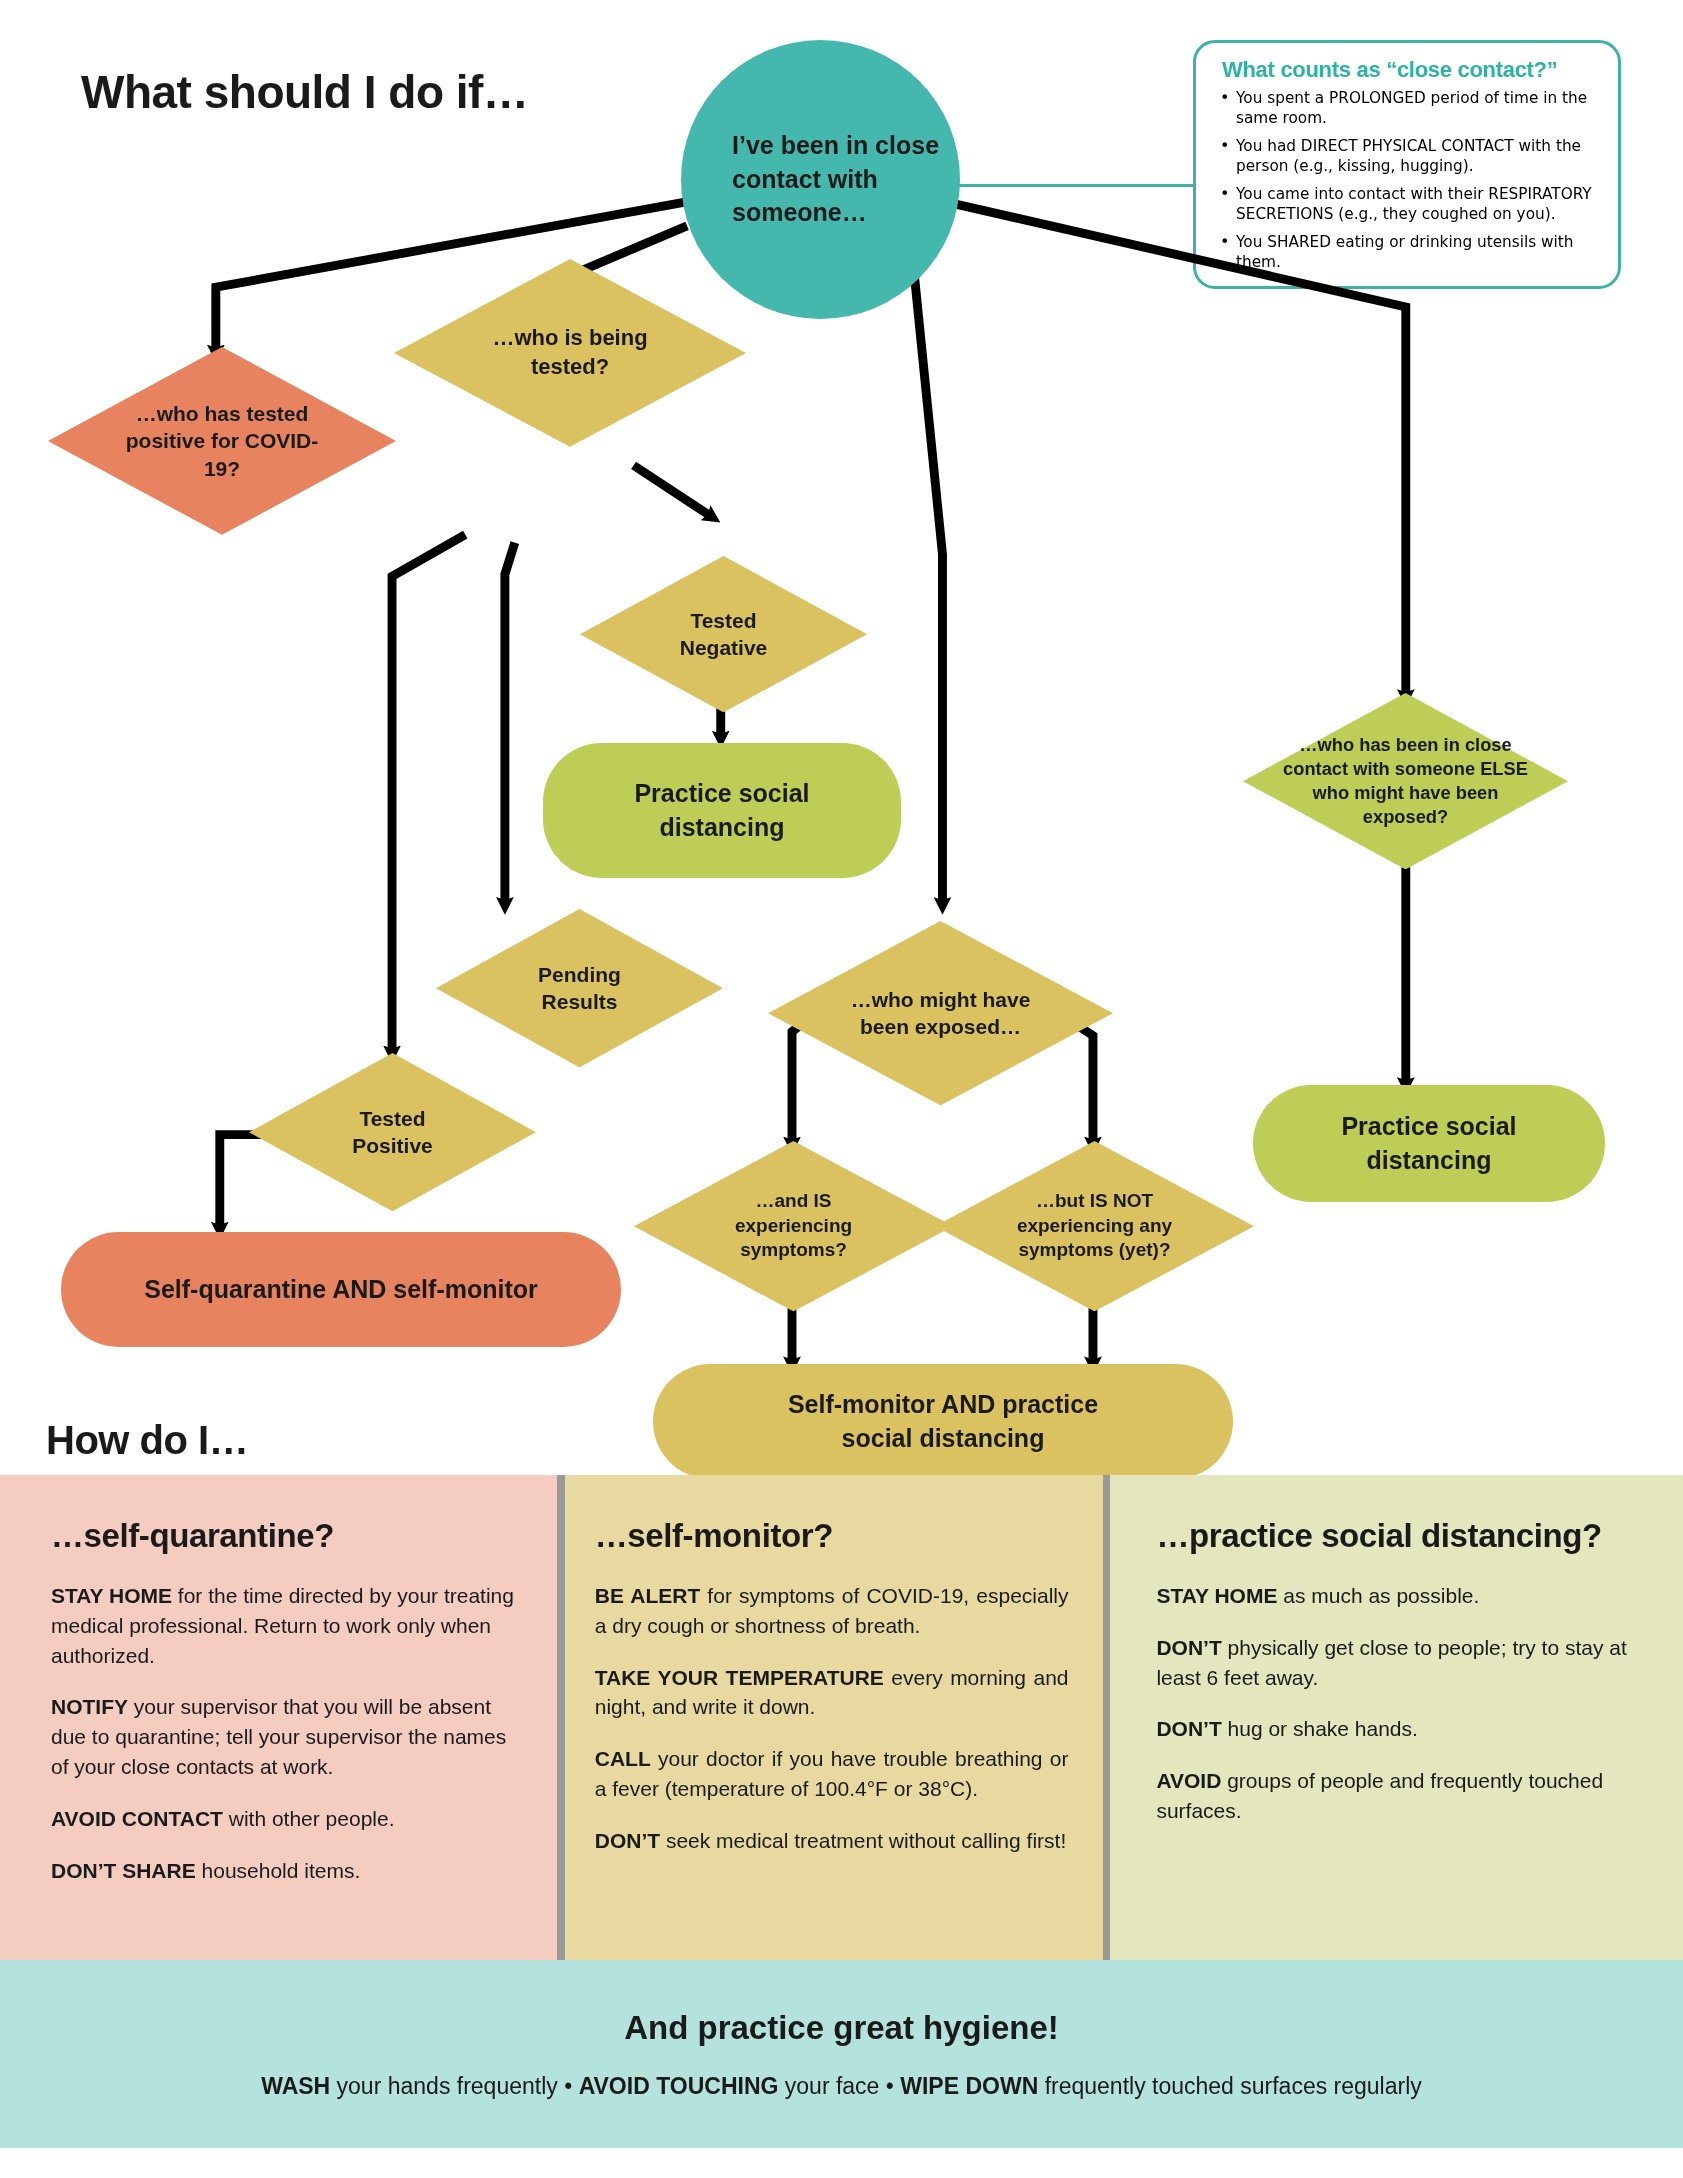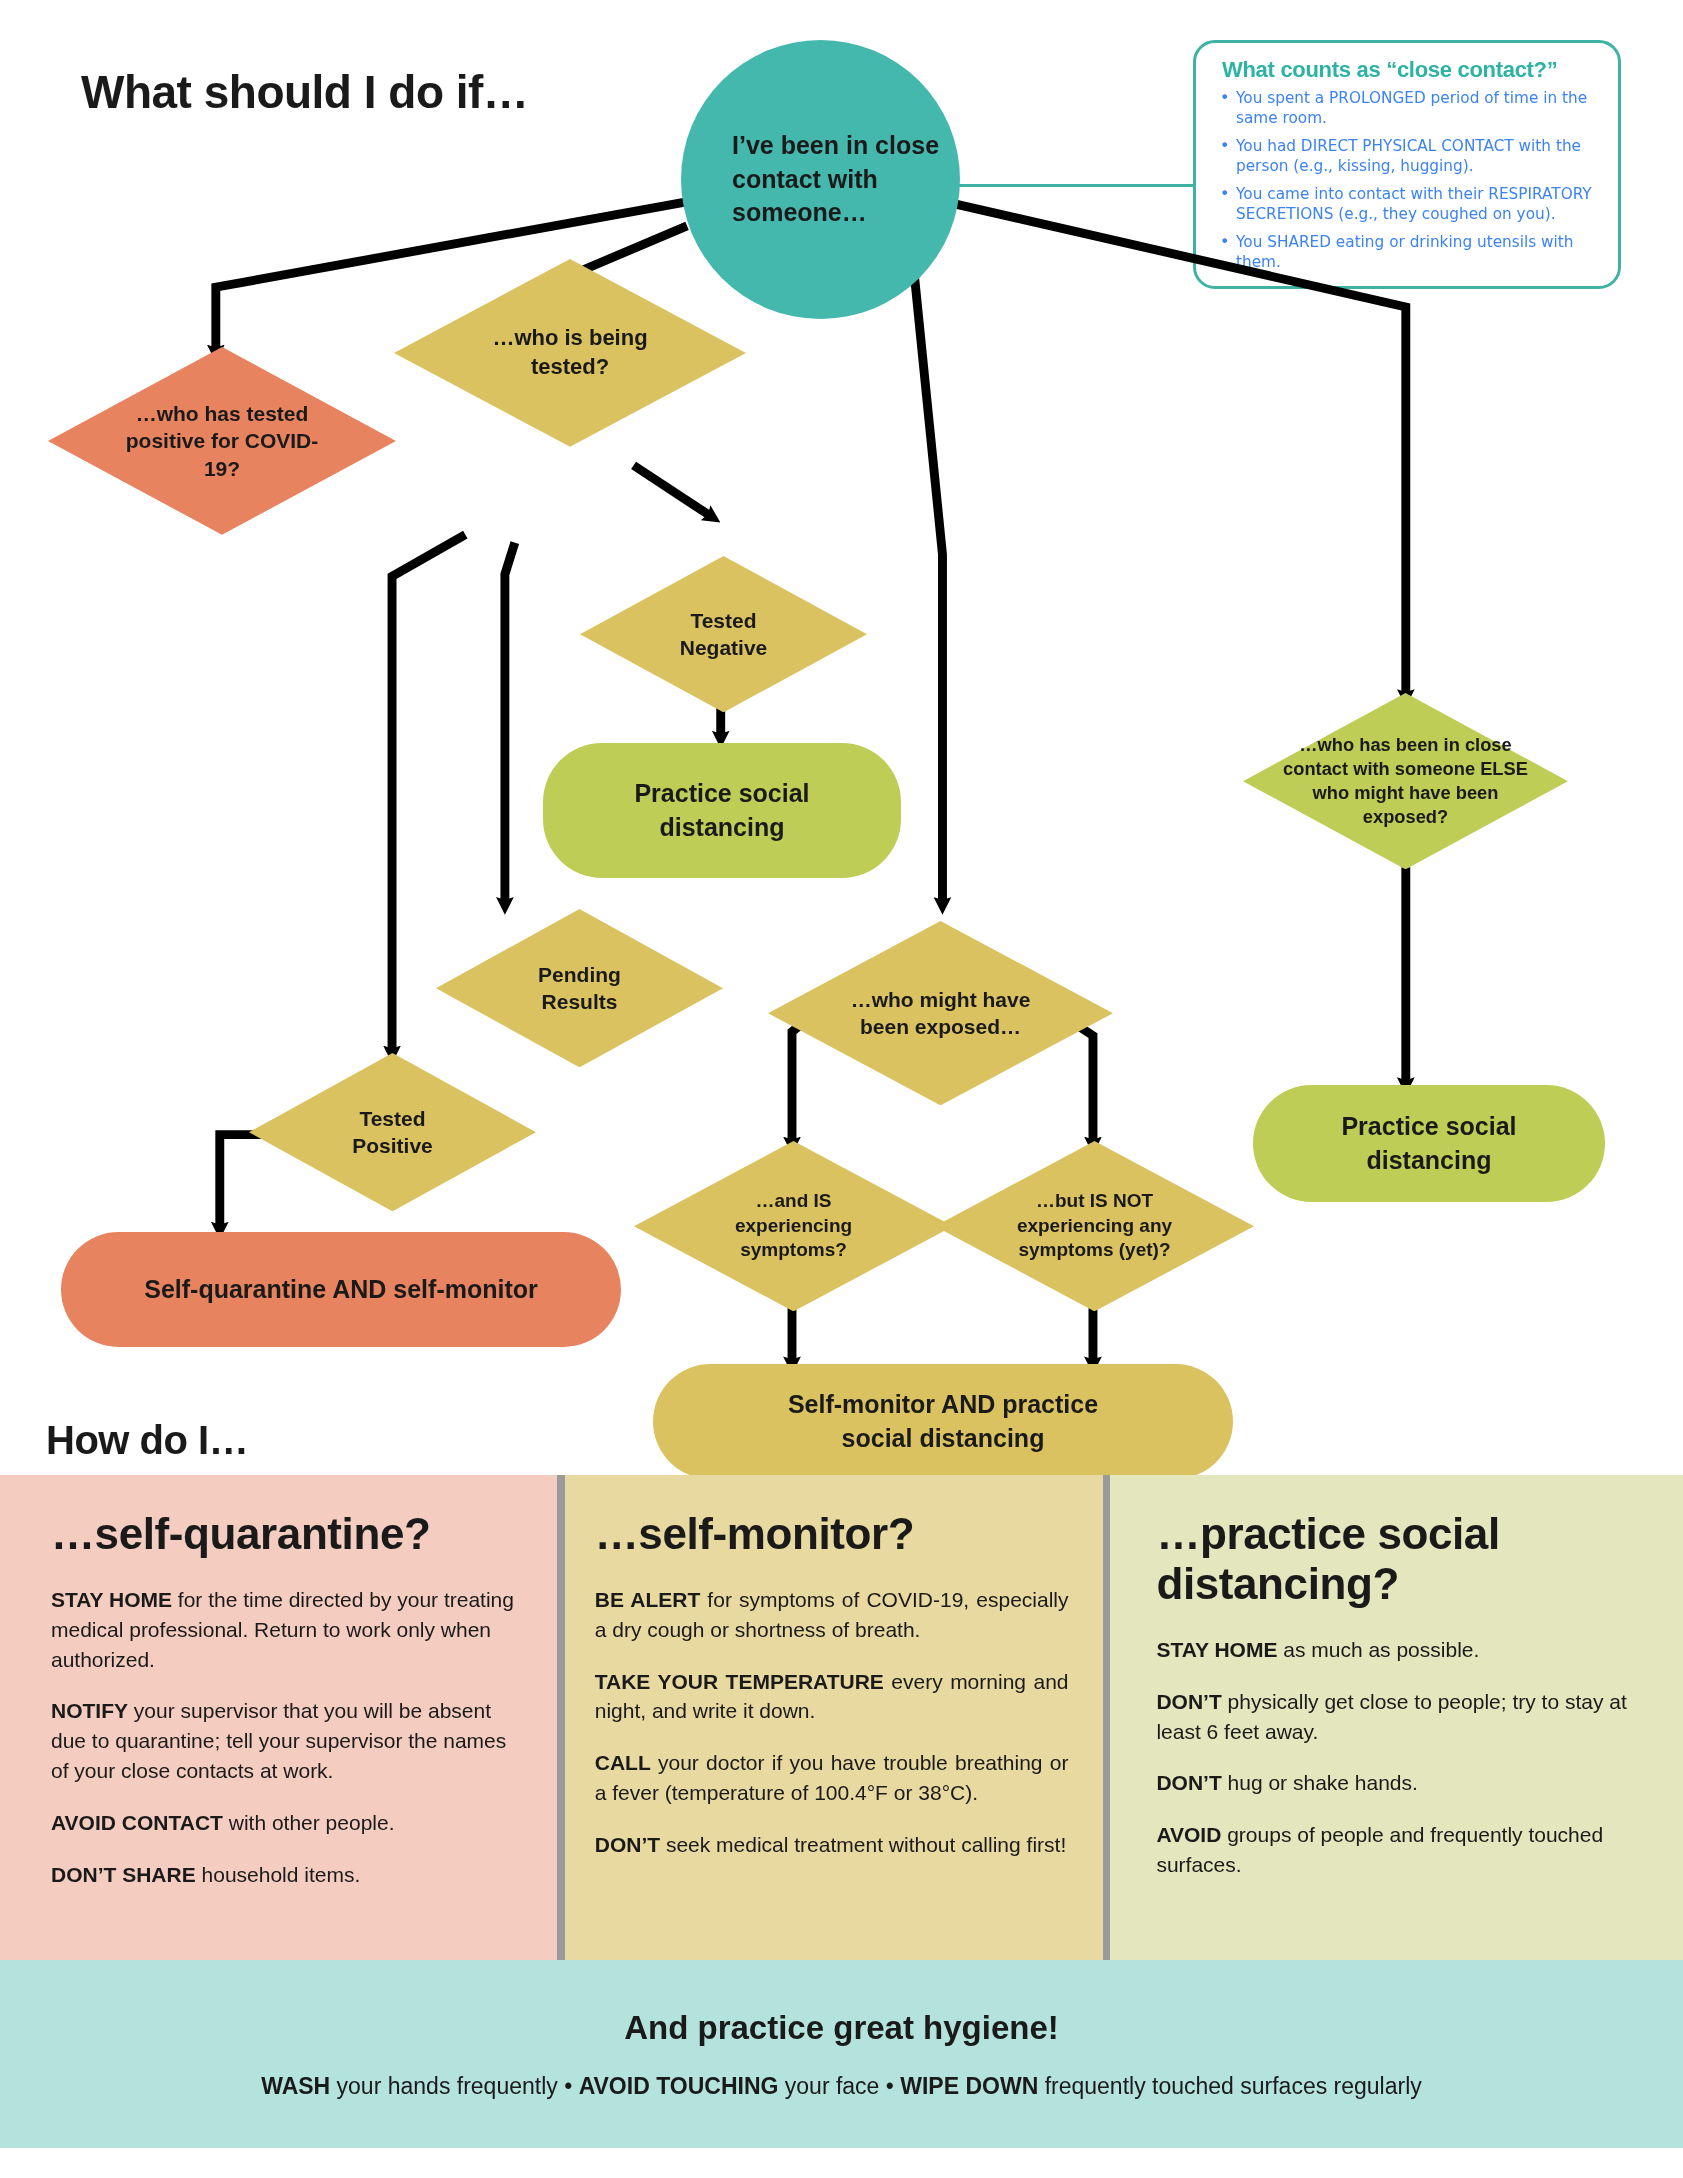--- a/index.html
+++ b/index.html
@@ -13,42 +13,42 @@
   #title{left:81px;top:65px;font-size:46px;font-weight:700;letter-spacing:-0.5px;}
   #howdo{left:46px;top:1418px;font-size:40px;font-weight:700;letter-spacing:-0.5px;}
 
   
   #callout{left:1193px;top:40px;width:428px;height:249px;
            border:3px solid #3fb3a3;border-radius:22px;background:#fff;
            box-sizing:border-box;padding:14px 18px 10px 22px;}
   #callout h3{margin:0 0 6px 4px;font-size:22px;font-weight:700;color:#2bb3a3;letter-spacing:-0.3px;}
   #callout ul{margin:0;padding:0;list-style:none;}
   #callout li{position:relative;padding-left:18px;margin-bottom:9px;
-              font-size:15.3px;line-height:1.28;color:#3b82f6;
+              font-size:15.3px;line-height:1.28;color:#000000;
               font-family:"DejaVu Sans",sans-serif;}
   #callout li::before{content:"•";position:absolute;left:2px;top:-1px;font-size:16px;}
   
   .tealline{background:#3fb3a3;}
 
   
   .circle{border-radius:50%;background:#45b8ae;display:flex;align-items:center;
           justify-content:flex-start;}
   .circle .txt{font-size:25px;font-weight:700;line-height:1.35;padding-left:51px;}
 
   .diamond{display:flex;align-items:center;justify-content:center;text-align:center;}
   .diamond .shape{position:absolute;inset:0;}
   .diamond .txt{position:relative;z-index:2;font-weight:700;line-height:1.3;}
 
   .pill{border-radius:59px;display:flex;align-items:center;justify-content:center;
         text-align:center;font-weight:700;line-height:1.35;}
 
   
   #panels{position:absolute;left:0;top:1475px;width:1683px;height:485px;display:flex;}
   .panel{position:relative;box-sizing:border-box;padding:34px 34px 10px 51px;}
-  .panel h2{margin:0 0 26px 0;font-size:44px;font-weight:700;letter-spacing:-0.4px;}
+  .panel h2{margin:8px 0 26px 0;font-size:33px;font-weight:700;letter-spacing:-0.4px;}
   .panel p{margin:0 0 22px 0;font-size:21px;line-height:1.42;}
   .panel p b{font-weight:700;}
   .p1{width:562px;background:#f4cdc0;}
   .p2{width:543px;background:#e8d9a0;padding-left:30px;}
   .p3{width:578px;background:#e4e6bd;padding-left:46px;}
   .divider{width:8px;background:#9a9a9a;}
   .p2 p{text-align:justify;}
 
   #hygiene{position:absolute;left:0;top:1960px;width:1683px;height:188px;background:#b4e3dd;
            display:flex;flex-direction:column;align-items:center;justify-content:center;}

